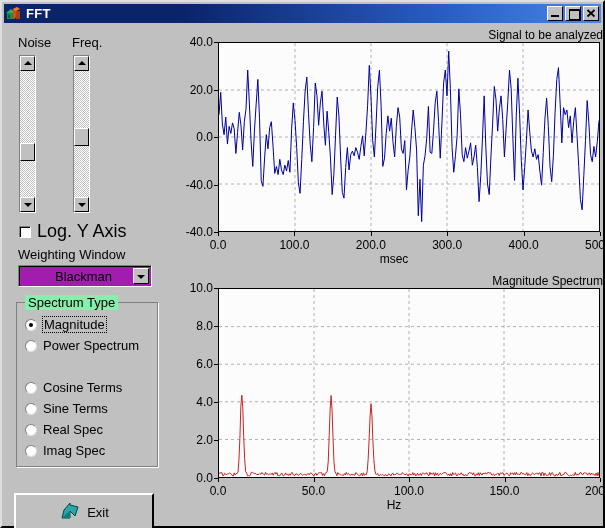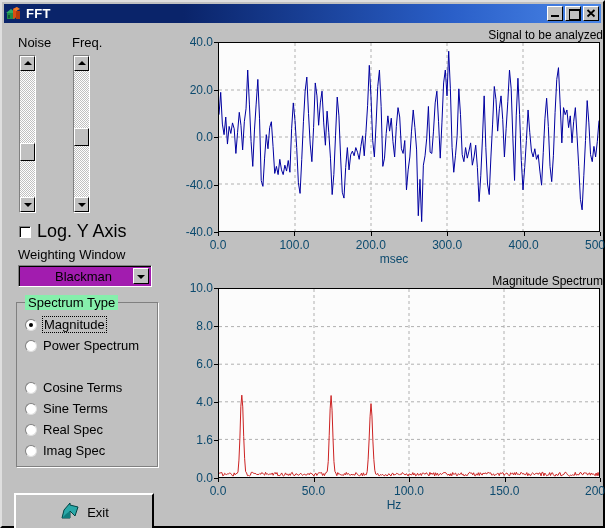--- a/index.html
+++ b/index.html
@@ -177,21 +177,21 @@
   .chart-title {
     position: absolute; right: 0; top: 0; font-size: 12px; color: #000;
     white-space: nowrap;
   }
   .plot {
     position: absolute;
     background: #fcfcfc;
     border: 1px solid #000;
   }
   .axis-label {
-    position: absolute; font-size: 12px; color: #0c4a6e; white-space: nowrap;
+    position: absolute; font-size: 12px; color: #000000; white-space: nowrap;
   }
   .ytick { text-align: right; }
   .xaxis-name { font-size: 12px; }
   svg { display: block; }
 </style>
 </head>
 <body>
 
 <div id="app">
 
@@ -344,21 +344,21 @@
     </div>
     <div id="spectrum-yticks">
         <div class="axis-label ytick" style="left: 0px; width: 28px; top: 7px;">10.0</div>
         <div style="position: absolute; background: rgb(0, 0, 0); height: 1px; width: 4px; left: 29px; top: 14px;"></div>
         <div class="axis-label ytick" style="left: 0px; width: 28px; top: 45px;">8.0</div>
         <div style="position: absolute; background: rgb(0, 0, 0); height: 1px; width: 4px; left: 29px; top: 52px;"></div>
         <div class="axis-label ytick" style="left: 0px; width: 28px; top: 83px;">6.0</div>
         <div style="position: absolute; background: rgb(0, 0, 0); height: 1px; width: 4px; left: 29px; top: 90px;"></div>
         <div class="axis-label ytick" style="left: 0px; width: 28px; top: 121px;">4.0</div>
         <div style="position: absolute; background: rgb(0, 0, 0); height: 1px; width: 4px; left: 29px; top: 128px;"></div>
-        <div class="axis-label ytick" style="left: 0px; width: 28px; top: 159px;">1.6</div>
+        <div class="axis-label ytick" style="left: 0px; width: 28px; top: 159px;">2.0</div>
         <div style="position: absolute; background: rgb(0, 0, 0); height: 1px; width: 4px; left: 29px; top: 166px;"></div>
         <div class="axis-label ytick" style="left: 0px; width: 28px; top: 197px;">0.0</div>
         <div style="position: absolute; background: rgb(0, 0, 0); height: 1px; width: 4px; left: 29px; top: 204px;"></div>
       </div>
     <div id="spectrum-xticks">
         <div class="axis-label" style="left: 11px; width: 44px; text-align: center; top: 210px;">0.0</div>
         <div style="position: absolute; background: rgb(0, 0, 0); width: 1px; height: 4px; left: 33px; top: 204px;"></div>
         <div class="axis-label" style="left: 106.5px; width: 44px; text-align: center; top: 210px;">50.0</div>
         <div style="position: absolute; background: rgb(0, 0, 0); width: 1px; height: 4px; left: 128.5px; top: 204px;"></div>
         <div class="axis-label" style="left: 202px; width: 44px; text-align: center; top: 210px;">100.0</div>

